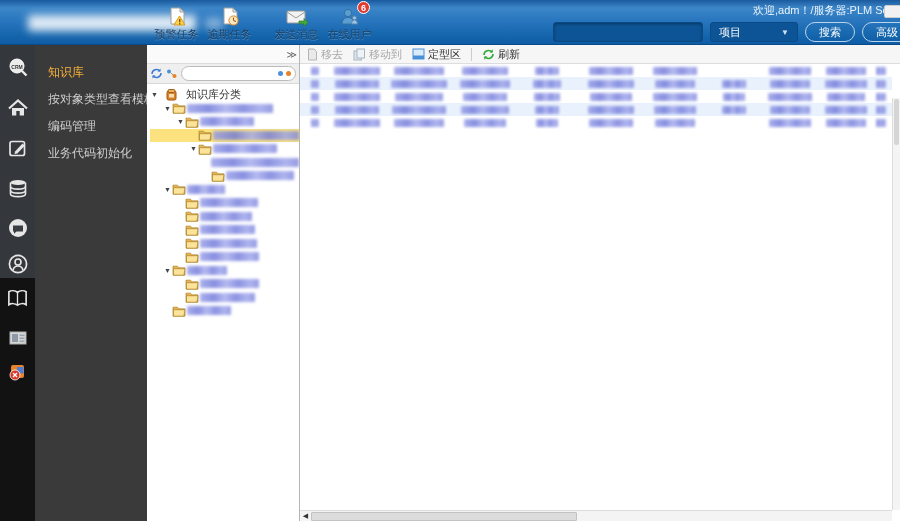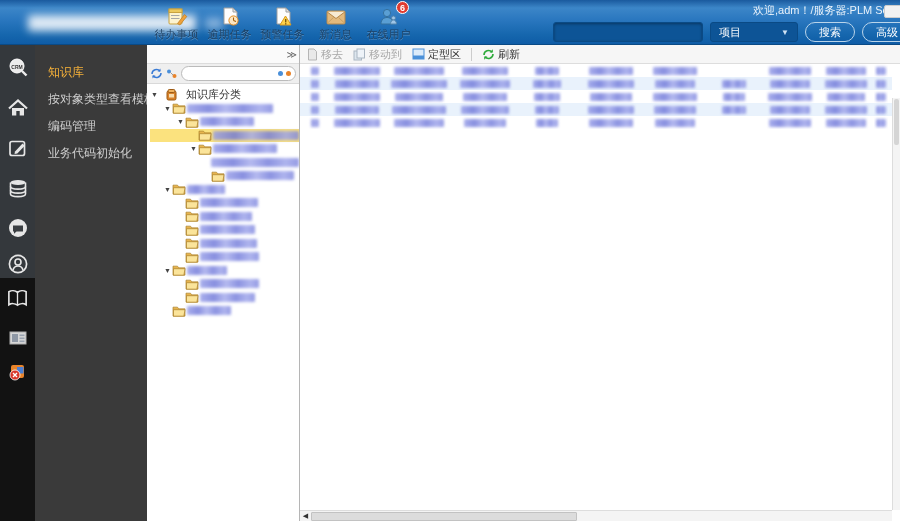--- a/index.html
+++ b/index.html
@@ -109,70 +109,58 @@
 <body>
 
 <div id="app">
 
   <div class="header">
     <div class="logo-blur"></div>
     <div class="logo-blur2"></div>
 
     <div class="hd-toolbar">
 
+
       <div class="hd-item">
         <div class="ic">
-          <svg width="22" height="22" viewBox="0 0 22 22">
-            <rect x="3" y="4" width="13" height="15" rx="1" fill="#fdf3cf" stroke="#c9a23f"></rect>
-            <rect x="3" y="4" width="13" height="3.5" fill="#ecc95e" stroke="#c9a23f"></rect>
-            <line x1="5" y1="10.5" x2="13.5" y2="10.5" stroke="#a7a7a7"></line>
-            <line x1="5" y1="13.5" x2="13.5" y2="13.5" stroke="#a7a7a7"></line>
-            <path d="M11.5 18.5 L18.5 9.5 L20.8 11.5 L13.8 20z" fill="#f0a23c" stroke="#b97a1e" stroke-width=".7"></path>
-          </svg>
-        </div>
-        <div class="lb">待办事项</div>
+          <svg width="20" height="22" viewBox="0 0 20 22">
+            <path d="M4 3 h9 l4 4 v12 H4z" fill="#fdfdfd" stroke="#9f9f9f"></path>
+            <path d="M13 3 l4 4 h-4z" fill="#e4e4e4" stroke="#9f9f9f"></path>
+            <path d="M12.5 11 L18 20 H7z" fill="#ffd24a" stroke="#d89b1e"></path>
+            <rect x="12" y="14" width="1.4" height="3.4" fill="#7a5a10"></rect>
+            <rect x="12" y="18.2" width="1.4" height="1.3" fill="#7a5a10"></rect>
+          </svg>
+        </div>
+        <div class="lb">预警任务</div>
       </div>
 
       <div class="hd-item">
         <div class="ic">
           <svg width="20" height="22" viewBox="0 0 20 22">
             <path d="M4 3 h9 l4 4 v12 H4z" fill="#fdfdfd" stroke="#9f9f9f"></path>
             <path d="M13 3 l4 4 h-4z" fill="#e4e4e4" stroke="#9f9f9f"></path>
             <circle cx="13.5" cy="15.5" r="4.6" fill="#fbe6c3" stroke="#e08a1e"></circle>
             <line x1="13.5" y1="15.5" x2="13.5" y2="12.5" stroke="#a05c08" stroke-width="1.1"></line>
             <line x1="13.5" y1="15.5" x2="16" y2="16.4" stroke="#a05c08" stroke-width="1.1"></line>
           </svg>
         </div>
         <div class="lb">逾期任务</div>
       </div>
 
-      <div class="hd-item">
-        <div class="ic">
-          <svg width="20" height="22" viewBox="0 0 20 22">
-            <path d="M4 3 h9 l4 4 v12 H4z" fill="#fdfdfd" stroke="#9f9f9f"></path>
-            <path d="M13 3 l4 4 h-4z" fill="#e4e4e4" stroke="#9f9f9f"></path>
-            <path d="M12.5 11 L18 20 H7z" fill="#ffd24a" stroke="#d89b1e"></path>
-            <rect x="12" y="14" width="1.4" height="3.4" fill="#7a5a10"></rect>
-            <rect x="12" y="18.2" width="1.4" height="1.3" fill="#7a5a10"></rect>
-          </svg>
-        </div>
-        <div class="lb">预警任务</div>
-      </div>
-
-
-      <div class="hd-item">
+      <div class="hd-item gap">
         <div class="ic">
           <svg width="24" height="20" viewBox="0 0 24 20">
-            <rect x="3" y="4" width="18" height="13" rx="1" fill="#e3b97c" stroke="#b5874a"></rect>
-            <path d="M3 4.8 L12 11.5 L21 4.8" fill="#f7ead2" stroke="#b5874a"></path>
-            <path d="M3 16.5 L9.5 10.5 M21 16.5 L14.5 10.5" stroke="#c9a063" fill="none"></path>
-          </svg>
-        </div>
-        <div class="lb">新消息</div>
-      </div>
+            <rect x="2" y="4" width="18" height="12" rx="1" fill="#f3f3f3" stroke="#9a9a9a"></rect>
+            <path d="M2 5 L11 11 L20 5" fill="none" stroke="#9a9a9a"></path>
+            <path d="M14 14 h5 v-2.6 l4 4 -4 4 v-2.6 h-5z" fill="#44a83c" stroke="#2c7d27" stroke-width=".7"></path>
+          </svg>
+        </div>
+        <div class="lb">发送消息</div>
+      </div>
+
 
       <div class="hd-item">
         <div class="ic">
           <svg width="22" height="22" viewBox="0 0 22 22">
             <circle cx="9" cy="8" r="3.6" fill="#5a9fd4" stroke="#34709e"></circle>
             <path d="M3 19 c0-4.5 3-6.5 6-6.5 s6 2 6 6.5z" fill="#5a9fd4" stroke="#34709e"></path>
             <circle cx="15.5" cy="13" r="2" fill="#9fc6e8" stroke="#5586ad"></circle>
             <path d="M12.5 19 c0-2.8 1.6-4 3-4 s3 1.2 3 4z" fill="#9fc6e8" stroke="#5586ad"></path>
           </svg>
         </div>

